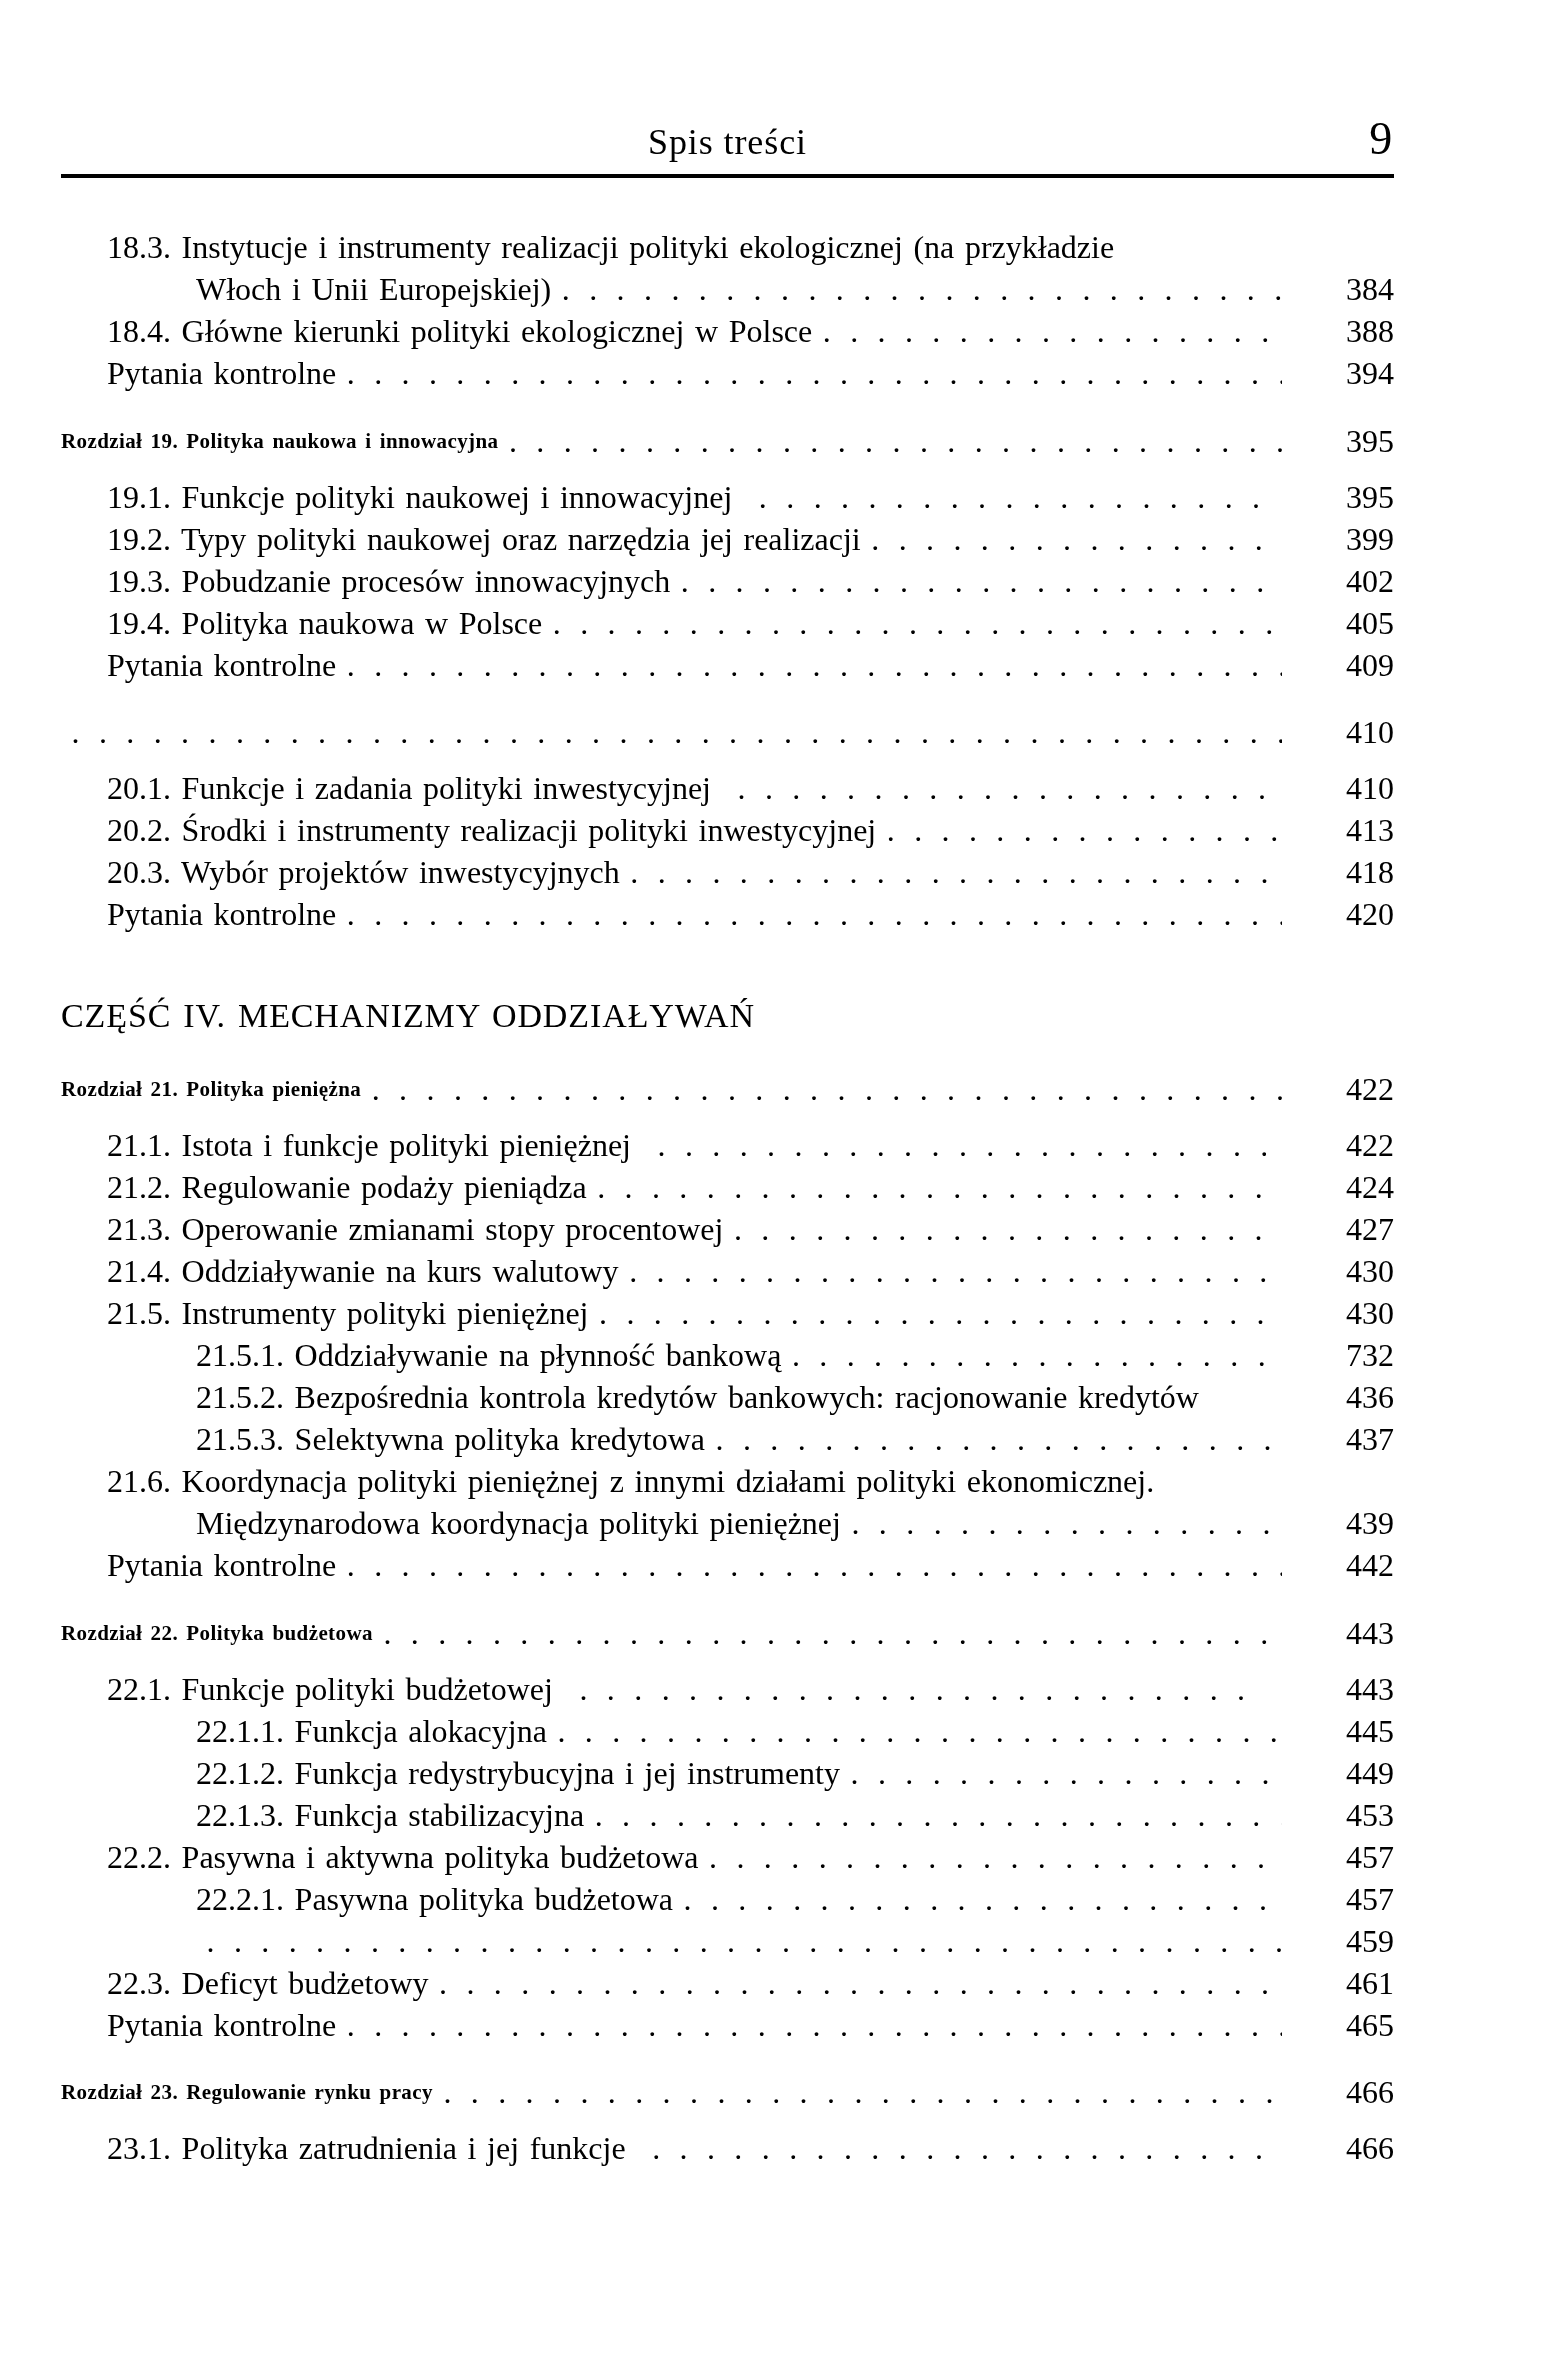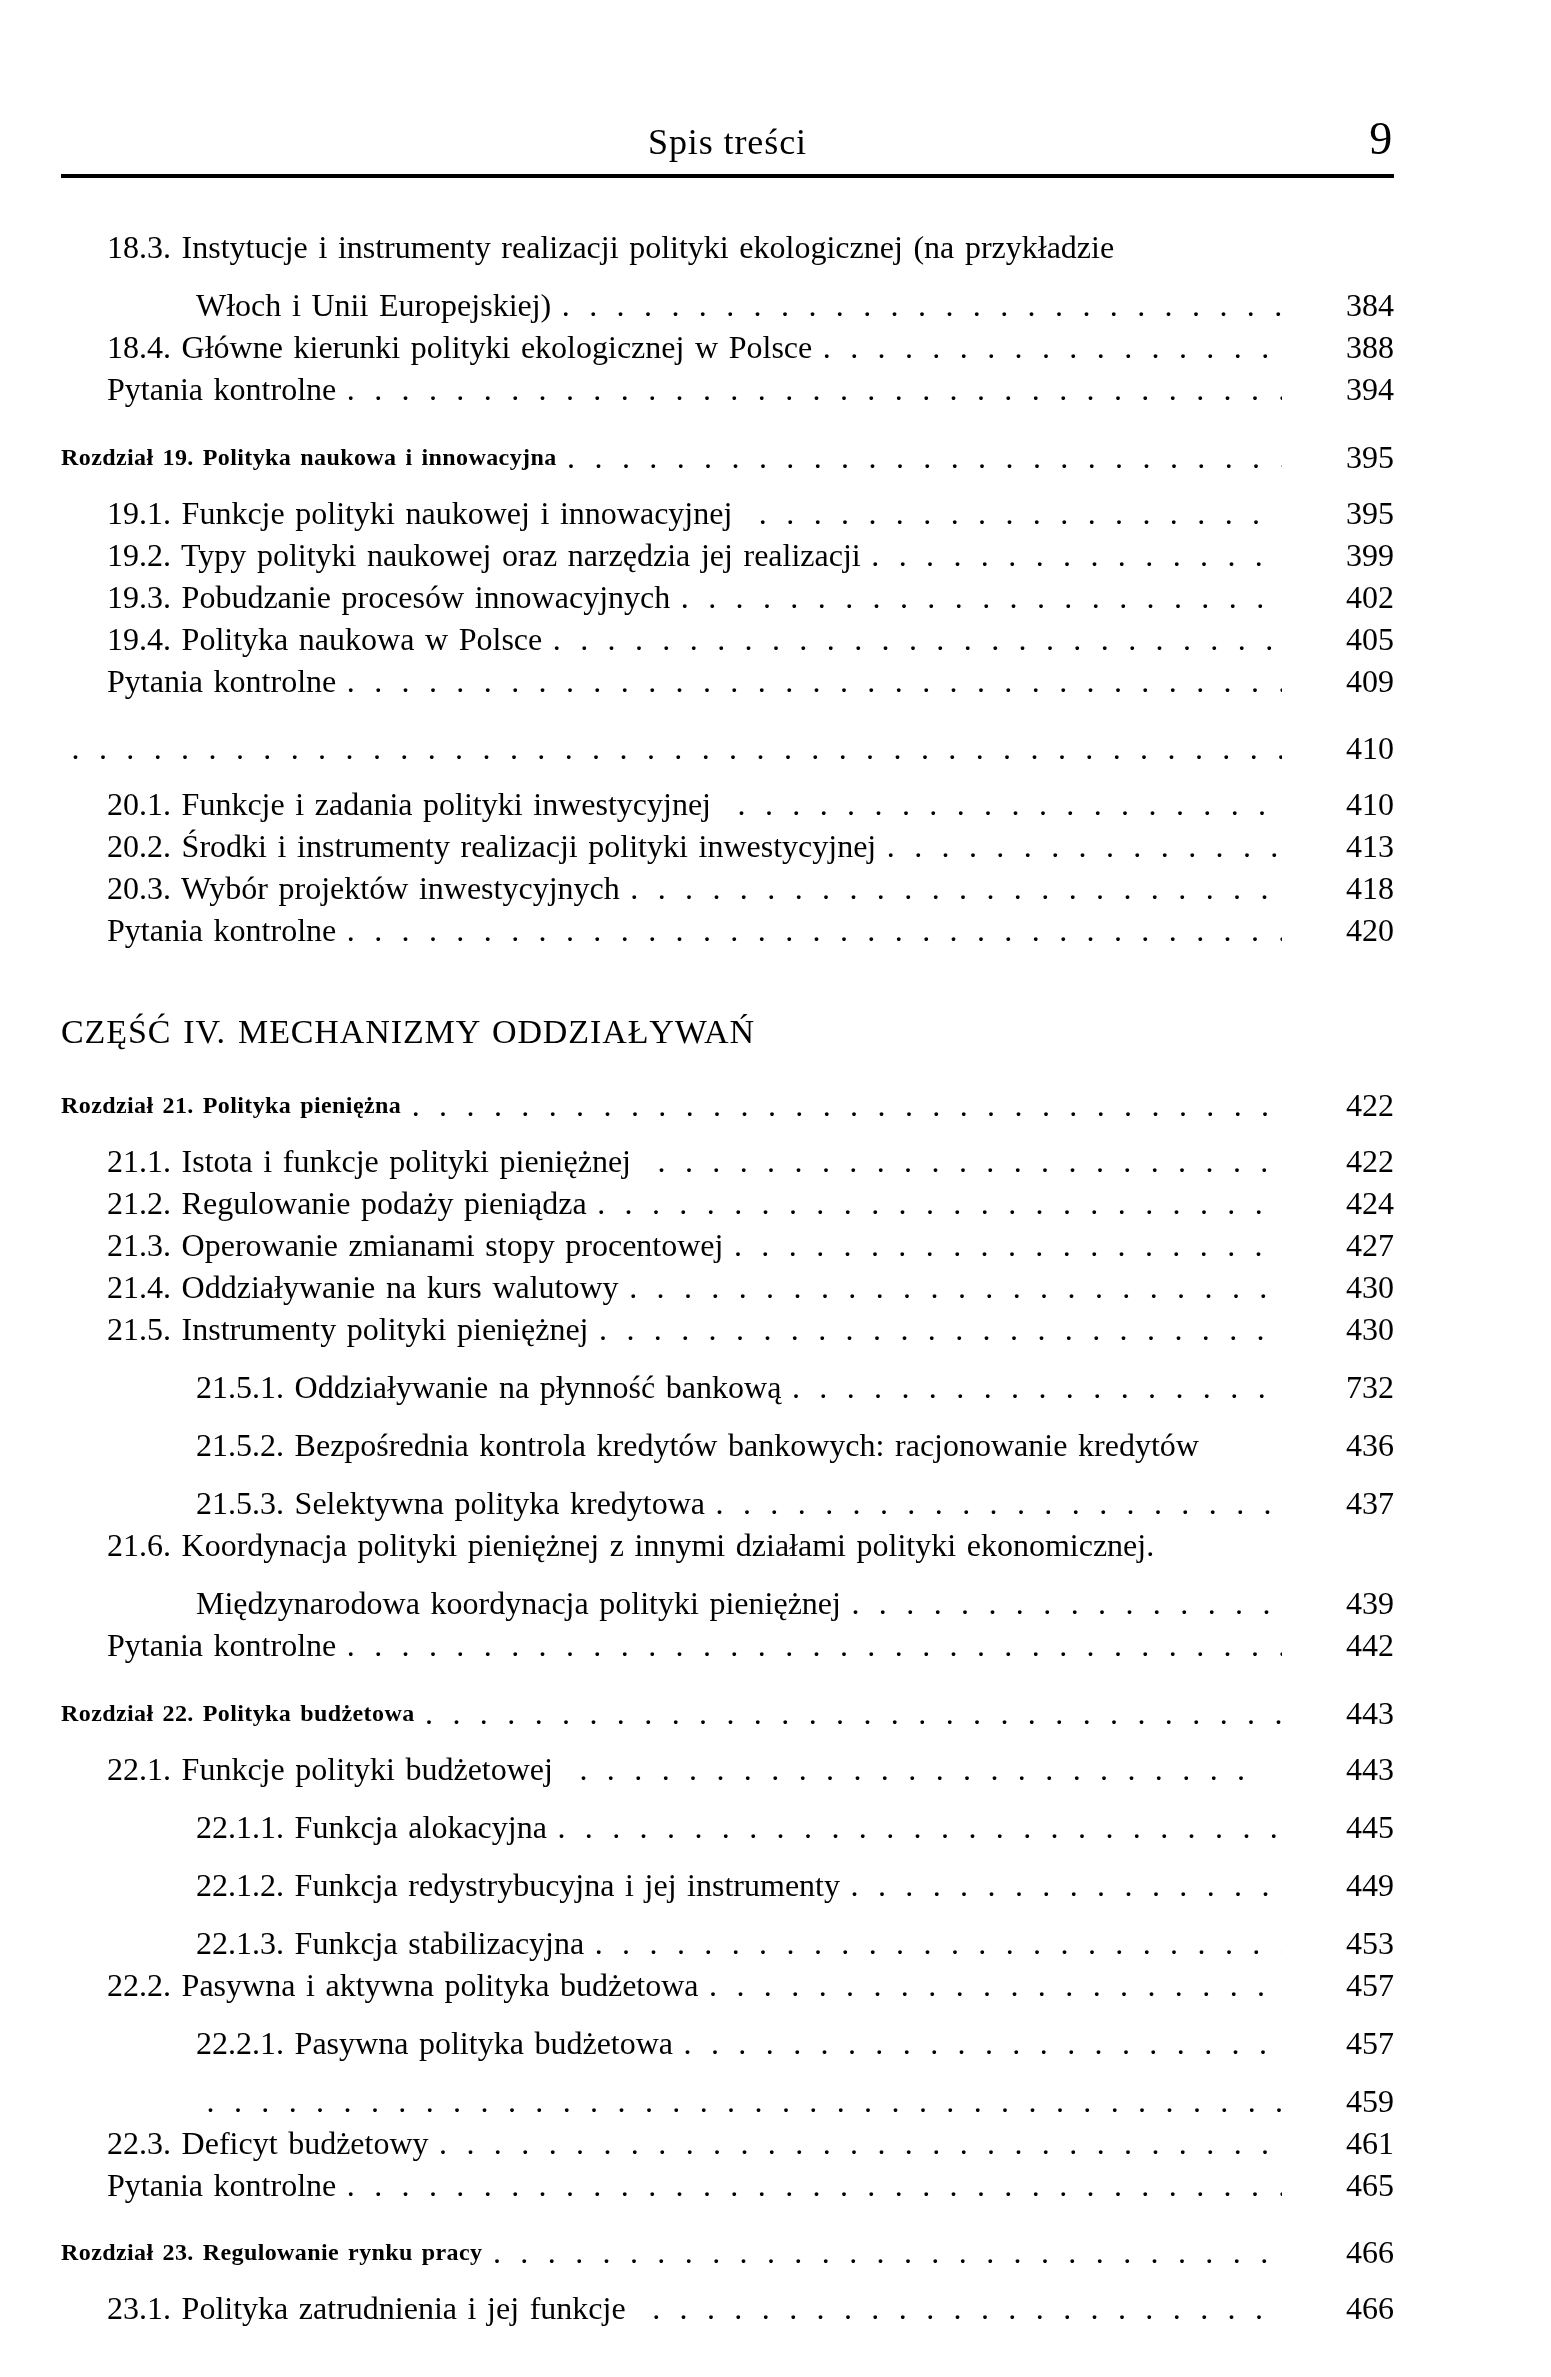--- a/index.html
+++ b/index.html
@@ -51,25 +51,25 @@
     word-spacing: 2.6px;
   }
   .row {
     display: flex;
     align-items: flex-start;
     line-height: 42px;
     white-space: nowrap;
   }
   .row .label { flex-shrink: 0; }
   .indent-1 { padding-left: 46px; }
-  .indent-2 { padding-left: 135px; margin-top: 16px; }
+  .indent-2 { padding-left: 135px; }
   .chapter { margin-top: 25.4px; }
   .chapter .label {
     font-weight: bold;
-    font-size: 24px;
+    font-size: 21px;
     letter-spacing: 0.4px;
   }
   .after-chapter { margin-top: 14px; gap: 16px; }
   .dots {
     flex: 1 1 auto;
     overflow: hidden;
     white-space: nowrap;
     margin: 0 14px 0 10.5px;
     min-width: 0;
   }

